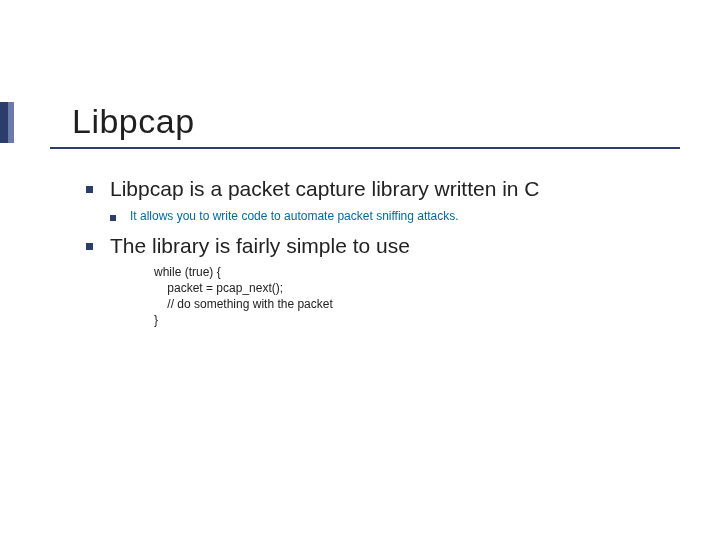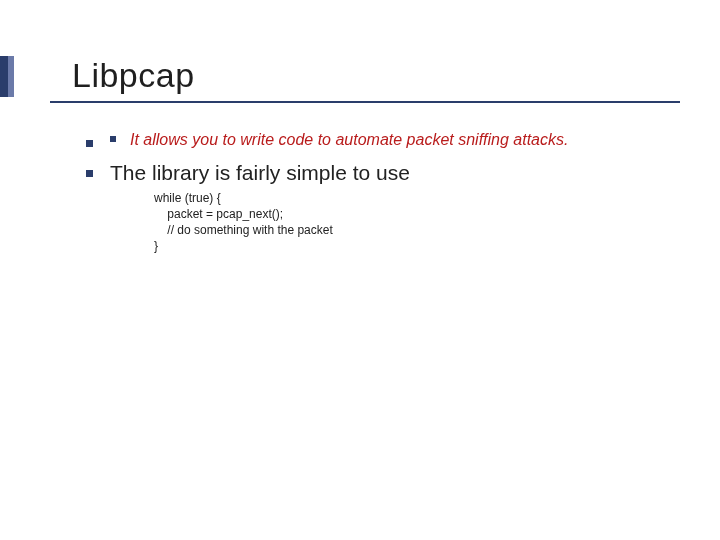--- a/index.html
+++ b/index.html
@@ -8,20 +8,21 @@
     height: 540px;
     background: #fff;
     font-family: Verdana, Arial, sans-serif;
     overflow: hidden;
   }
   .slide {
     position: relative;
     width: 720px;
     height: 452px;
     padding: 56px 40px 40px 86px;
+    margin-top: 46px;
   }
   .title-wrap {
     position: relative;
     margin-left: -14px;
     margin-bottom: 14px;
   }
   .title-bar {
     position: absolute;
     left: -72px;
     top: 0;
@@ -58,25 +59,24 @@
     width: 7px;
     height: 7px;
     background: #2a3d6b;
   }
   .lvl2 {
     margin-top: 6px;
   }
   .lvl2 > li {
     position: relative;
     padding-left: 20px;
-    font-size: 16px;
-    color: #b91c1c;
+    font-size: 12px;
+    color: #0369a1;
     margin-bottom: 4px;
     line-height: 1.35;
-    font-style: italic;
   }
   .lvl2 > li::before {
     content: "";
     position: absolute;
     left: 0;
     top: 7px;
     width: 6px;
     height: 6px;
     background: #2a3d6b;
   }
@@ -95,20 +95,21 @@
 
 <div class="slide">
   <div class="title-wrap">
     <div class="title-bar"></div>
     <div class="title">Libpcap</div>
   </div>
 
   <div class="body">
     <ul class="lvl1">
       <li>
+        <span>Libpcap is a packet capture library written in C</span>
         <ul class="lvl2">
           <li>
             <span>It allows you to write code to automate packet sniffing attacks.</span>
           </li>
         </ul>
       </li>
       <li>
         <span>The library is fairly simple to use</span>
         <div class="code">while (true) {
     packet = pcap_next();

